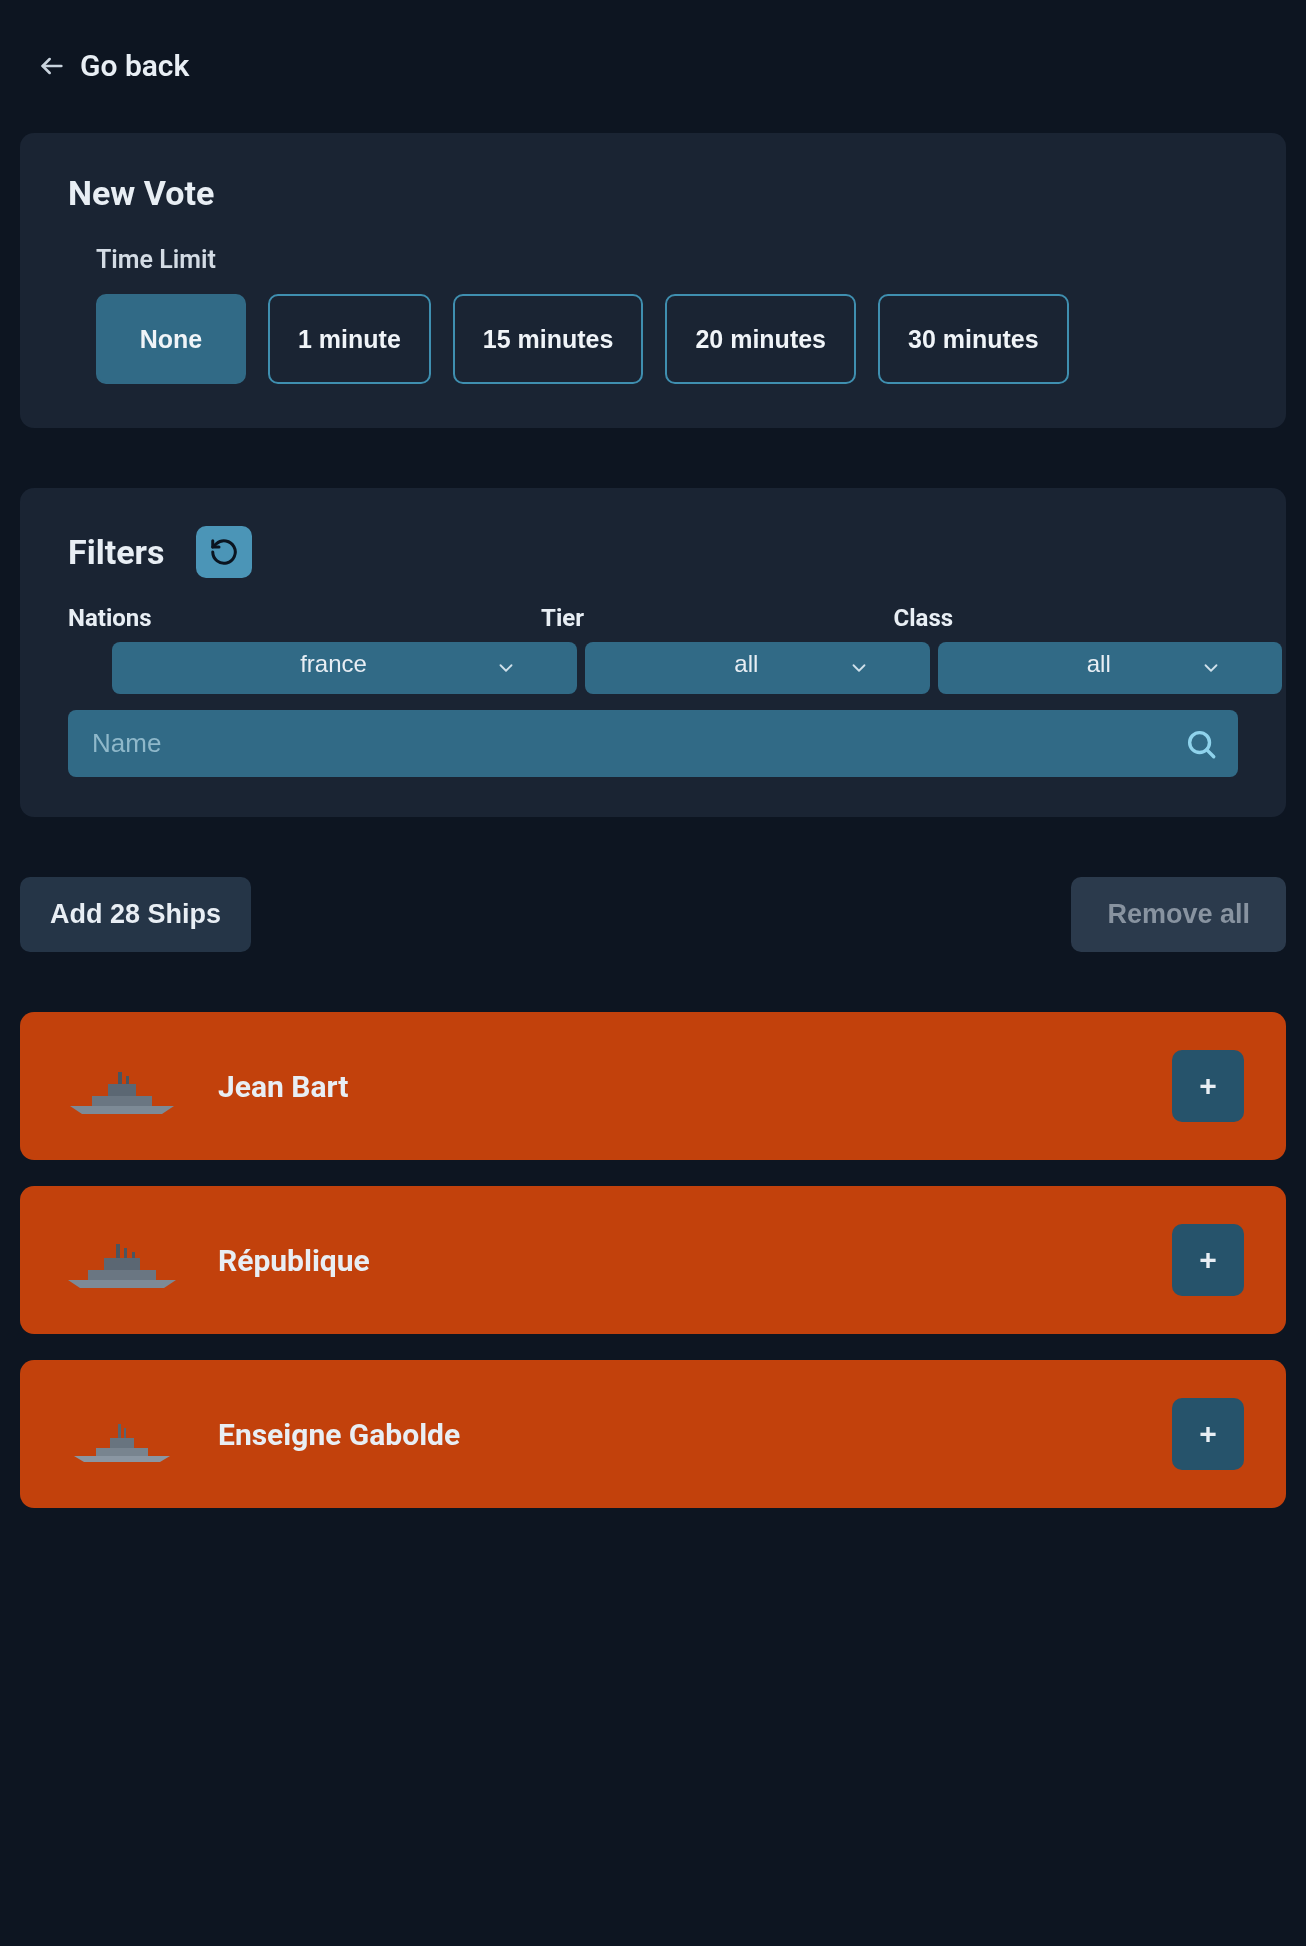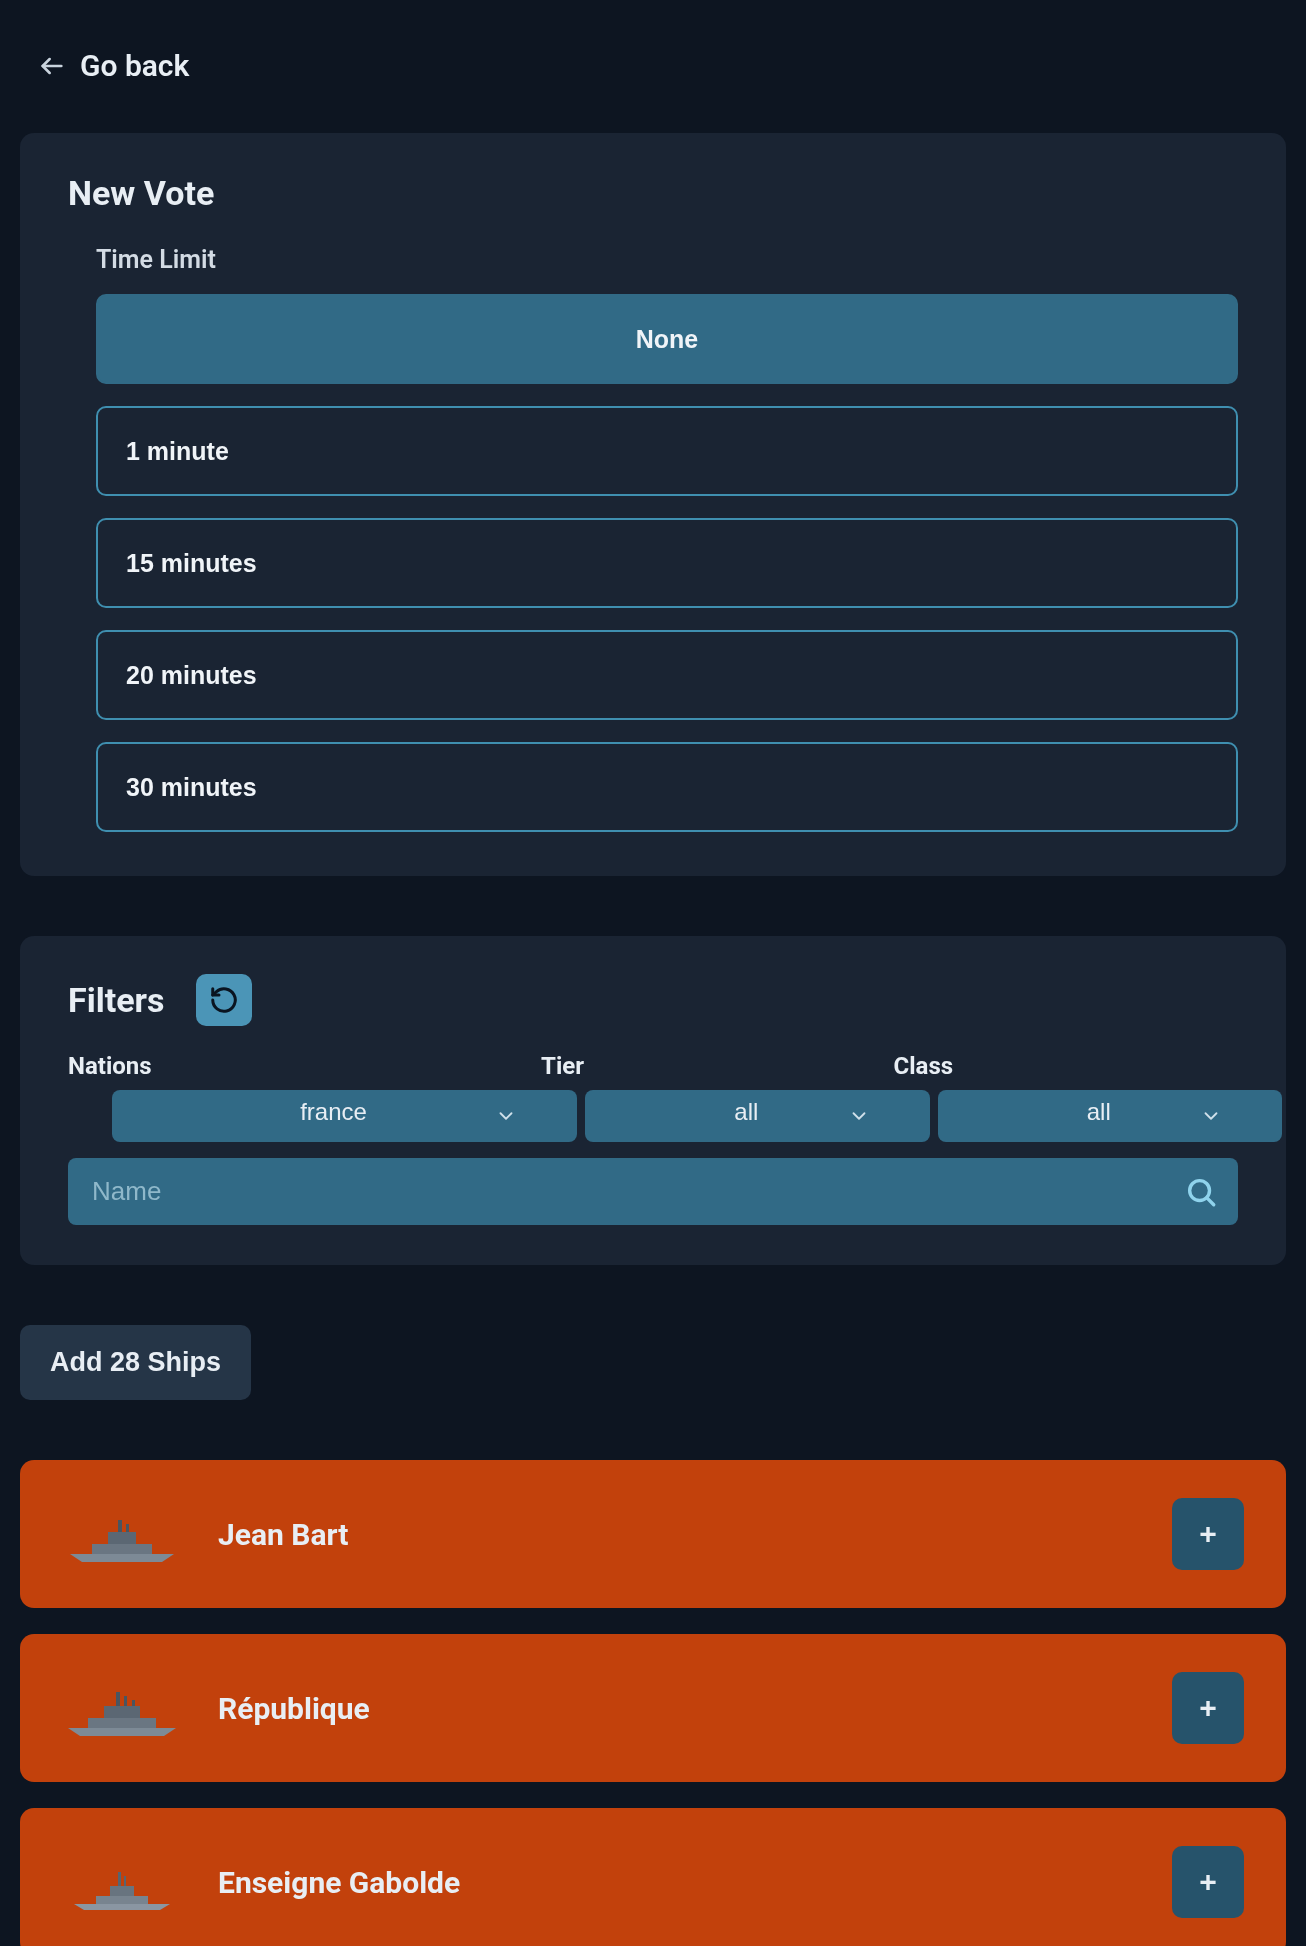--- a/index.html
+++ b/index.html
@@ -39,21 +39,20 @@
     color: #d3dbe4;
     margin-bottom: 20px;
     margin-left: 28px;
   }
 
   .time-options {
     display: flex;
     gap: 22px;
     flex-wrap: wrap;
     margin-left: 28px;
-    flex-direction: column;
   }
   .time-option {
     border: 2px solid #3f8fb0;
     background: transparent;
     color: #f0f4f8;
     font-size: 25px;
     font-weight: 600;
     padding: 28px 28px;
     border-radius: 10px;
     cursor: pointer;
@@ -291,20 +290,21 @@
     <input class="search-input" placeholder="Name" style="">
     <svg viewBox="0 0 24 24" fill="none" stroke-width="2.4" stroke-linecap="round" stroke-linejoin="round">
         <circle cx="11" cy="11" r="7"></circle>
         <line x1="21" y1="21" x2="16" y2="16"></line>
       </svg>
   </div>
 </div>
 
 <div class="bulk-row">
   <button class="add-all">Add 28 Ships</button>
+  <button class="remove-all">Remove all</button>
 </div>
 
 <div class="ship-card">
   <div class="ship-icon">
     <svg viewBox="0 0 120 54">
         <g fill="#7d8a96">
           <path d="M8 44 L112 44 L100 52 L20 52 Z"></path>
           <rect x="30" y="34" width="60" height="10" fill="#6a7682"></rect>
           <rect x="46" y="22" width="28" height="12" fill="#5b6773"></rect>
           <rect x="56" y="10" width="4" height="12" fill="#4a5560"></rect>

